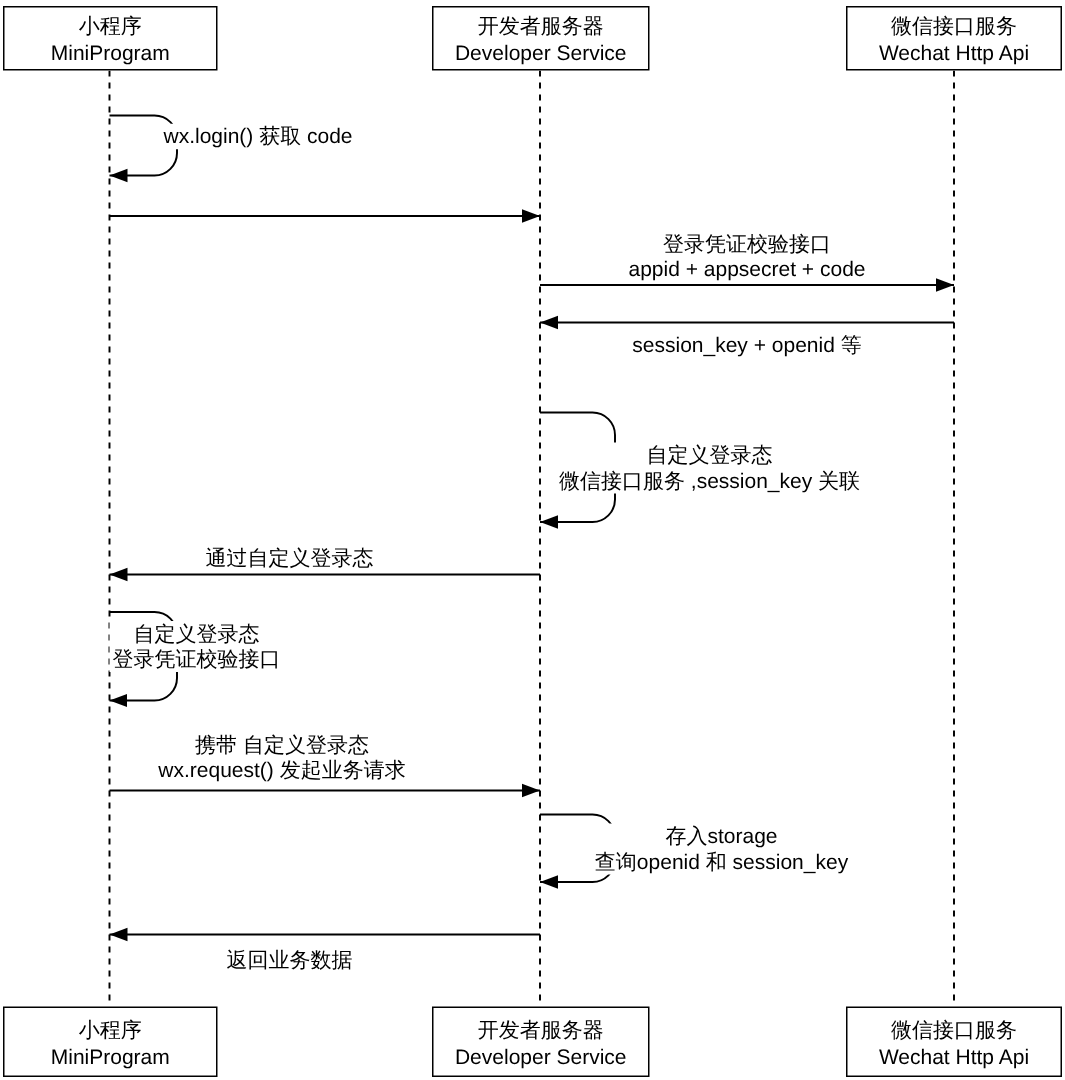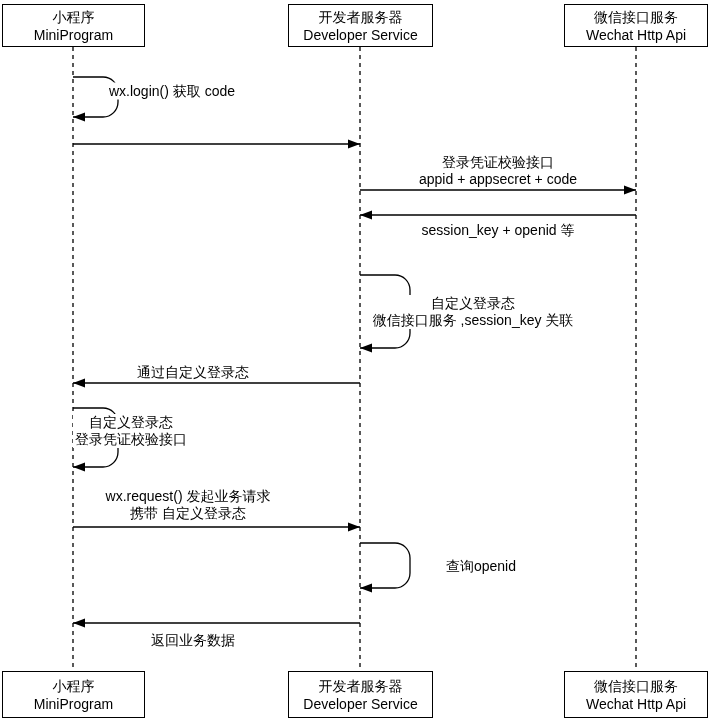--- a/index.html
+++ b/index.html
@@ -134,25 +134,26 @@
   <div class="msg-label" style="left:193px; top:372px;">
     <div>通过自定义登录态</div>
   </div>
 
   <div class="msg-label" style="left:131px; top:431px;">
     <div>自定义登录态</div>
     <div>登录凭证校验接口</div>
   </div>
 
   <div class="msg-label" style="left:188px; top:505px;">
+    <div>携带 自定义登录态</div>
     <div>wx.request() 发起业务请求</div>
-    <div>携带 自定义登录态</div>
   </div>
 
   <div class="msg-label" style="left:481px; top:566px;">
-    <div>查询openid</div>
+    <div>存入storage</div>
+    <div>查询openid 和 session_key</div>
   </div>
 
   <div class="msg-label" style="left:193px; top:640px;">
     <div>返回业务数据</div>
   </div>
 
 </div>
 
 </body></html>

